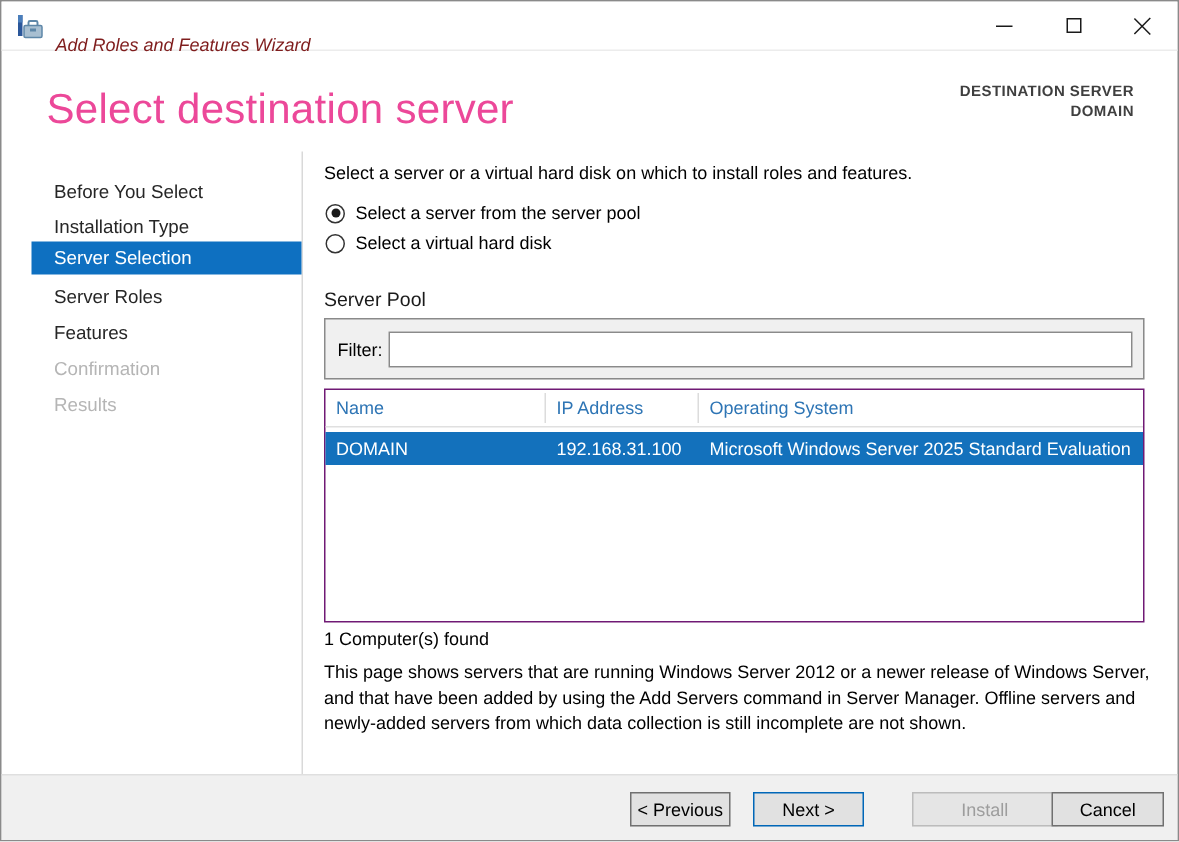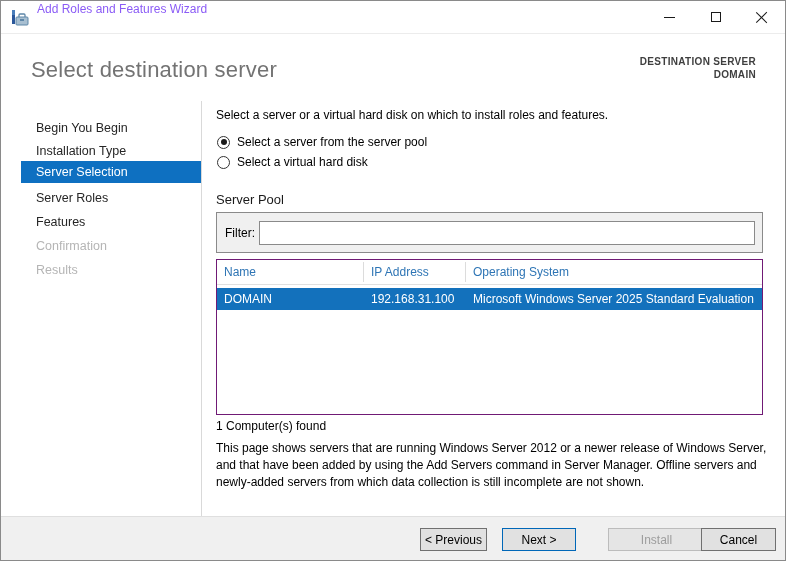--- a/index.html
+++ b/index.html
@@ -2,31 +2,31 @@
 <html><head>
 <meta charset="utf-8">
 <style>
   * { margin:0; padding:0; box-sizing:border-box; }
   html,body { width:786px; height:561px; background:#fff; font-family:"Liberation Sans","DejaVu Sans",sans-serif; color:#1a1a1a; }
   .window { position:relative; width:786px; height:561px; background:#ffffff; border:1px solid #8a8a8a; overflow:hidden; }
 
   
   .titlebar { position:absolute; left:0; top:0; right:0; height:33px; background:#ffffff; border-bottom:1px solid #ececec; }
   .app-icon { position:absolute; left:10px; top:8px; width:18px; height:18px; }
-  .titlebar-text { position:absolute; left:36px; top:1px; font-size:12px; color:#8b5cf6; }
+  .titlebar-text { position:absolute; left:36px; top:22px; font-size:12px; color:#7f1d1d;font-style:italic; }
   .win-btn { position:absolute; top:0; width:46px; height:33px; background:transparent; border:none; cursor:pointer; }
   .win-btn-min { right:92px; } .win-btn-max { right:46px; } .win-btn-close { right:0; }
   .glyph-min { position:absolute; left:17px; top:16px; width:11px; height:1px; background:#1a1a1a; }
   .glyph-max { position:absolute; left:18px; top:11px; width:10px; height:10px; border:1px solid #1a1a1a; }
   .glyph-close { position:absolute; left:17px; top:10px; width:12px; height:12px; }
   .glyph-close::before, .glyph-close::after { content:""; position:absolute; left:5px; top:-1px; width:1.4px; height:15px; background:#1a1a1a; }
   .glyph-close::before { transform:rotate(45deg); } .glyph-close::after { transform:rotate(-45deg); }
 
   
-  .page-title { position:absolute; left:30px; top:56px; font-size:22px; font-weight:300; color:#737373; letter-spacing:.2px; }
+  .page-title { position:absolute; left:30px; top:56px; font-size:28px; font-weight:300; color:#ec4899; letter-spacing:.2px; }
   .dest-block { position:absolute; right:29px; top:55px; text-align:right; }
   .dest-label { font-size:10px; font-weight:bold; color:#3f3f3f; letter-spacing:.3px; }
   .dest-value { font-size:10px; font-weight:bold; color:#3f3f3f; letter-spacing:.3px; margin-top:2px; }
 
   
   .divider-v { position:absolute; left:200px; top:100px; width:1px; height:417px; background:#d9d9d9; }
   .nav-item { position:absolute; left:20px; width:180px; height:22px; line-height:22px; padding-left:15px; font-size:12.5px; color:#262626; cursor:pointer; }
   .nav-item.selected { background:#0e70c1; color:#ffffff; }
   .nav-item.disabled { color:#b5b5b5; cursor:default; }
 
@@ -90,21 +90,21 @@
       </button>
   </div>
 
   <div class="page-title">Select destination server</div>
   <div class="dest-block">
     <div class="dest-label">DESTINATION SERVER</div>
     <div class="dest-value">DOMAIN</div>
   </div>
 
   <div class="divider-v"></div>
-  <div class="nav-item" style="top:116px;">Begin You Begin</div>
+  <div class="nav-item" style="top:116px;">Before You Select</div>
   <div class="nav-item" style="top:139px;">Installation Type</div>
   <div class="nav-item selected" style="top:160px;">Server Selection</div>
   <div class="nav-item" style="top:186px;">Server Roles</div>
   <div class="nav-item" style="top:210px;">Features</div>
   <div class="nav-item disabled" style="top:234px;">Confirmation</div>
   <div class="nav-item disabled" style="top:258px;">Results</div>
 
   <div class="intro">Select a server or a virtual hard disk on which to install roles and features.</div>
 
   <div class="radio-row r1">

